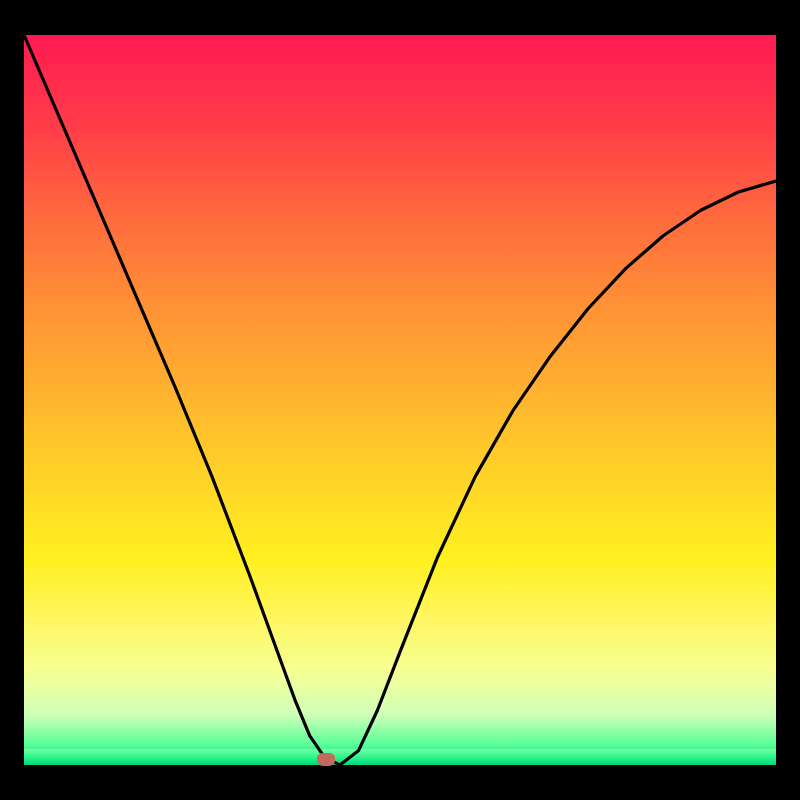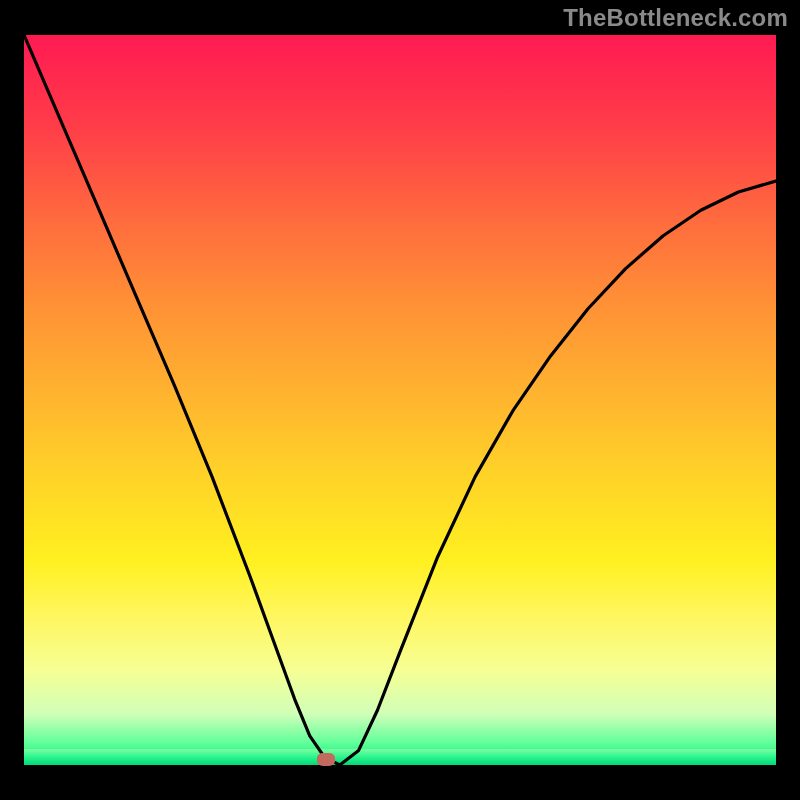--- a/index.html
+++ b/index.html
@@ -72,21 +72,20 @@
     width: 18px;
     height: 13px;
     border-radius: 6px / 5px;
     background: #c26a5e;
   }
 </style>
 </head>
 <body>
 
 <div class="frame">
-  <div class="watermark">TheBottleneck.com</div>
 
   <div class="plot"></div>
   <div class="green-band"></div>
 
   <svg class="curve" viewBox="0 0 752 730" preserveAspectRatio="none">
     <path id="curve-path" d="M0.00 0.00 L37.60 87.60 L75.20 175.20 L112.80 262.80 L150.40 350.40 L188.00 441.65 L225.60 540.20 L248.16 602.25 L270.72 664.30 L285.76 700.80 L300.80 722.70 L315.84 730.00 L334.64 715.40 L353.44 675.25 L376.00 616.85 L413.60 521.95 L451.20 441.65 L488.80 375.95 L526.40 321.20 L564.00 273.75 L601.60 233.60 L639.20 200.75 L676.80 175.20 L714.40 156.95 L752.00 146.00" fill="none" stroke="#000" stroke-width="3.2" stroke-linecap="round" stroke-linejoin="round"></path>
   </svg>
 
   <div class="marker" id="marker" style="left: 317.304px; top: 752.89px; background: rgb(194, 106, 94);"></div>
 </div>

